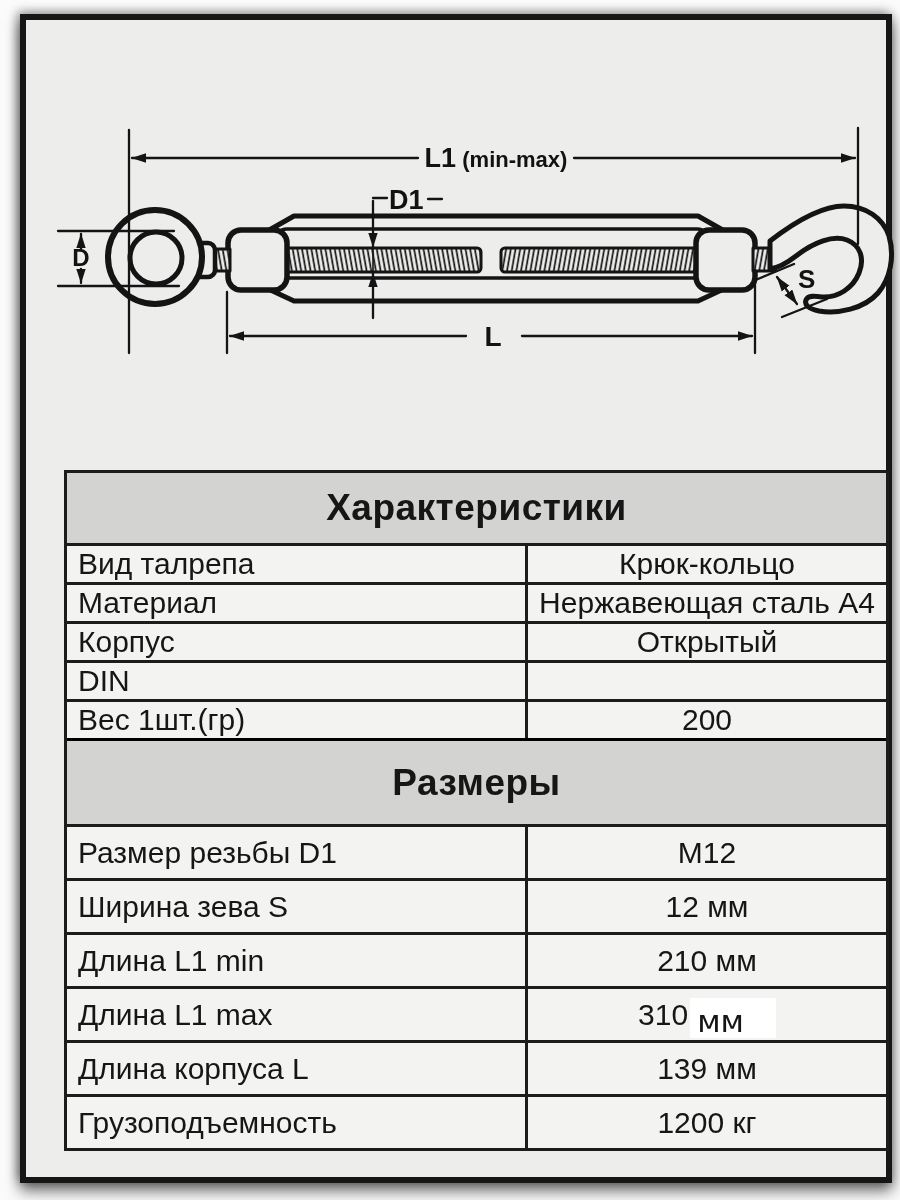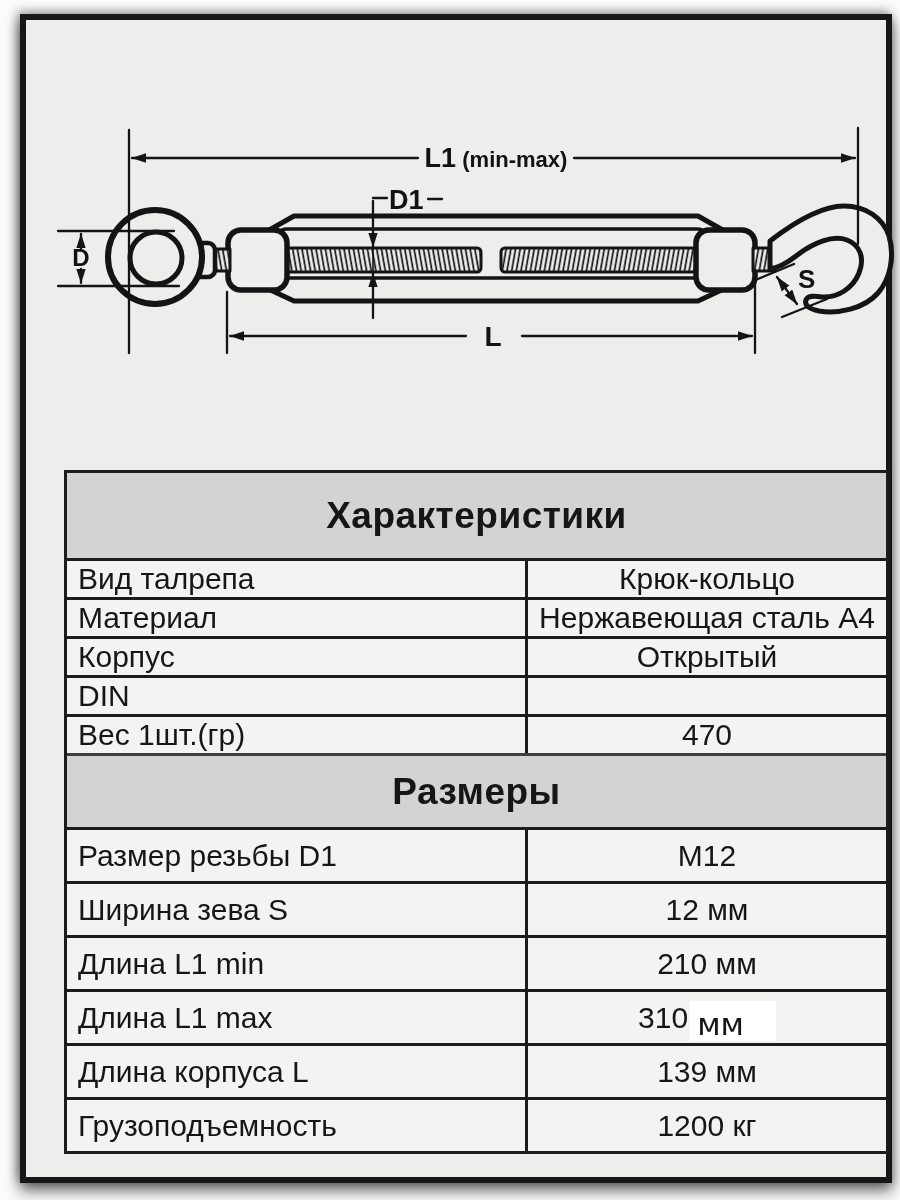--- a/index.html
+++ b/index.html
@@ -15,25 +15,25 @@
   }
   .diagram-svg{position:absolute;left:20px;top:20px;width:860px;height:425px;}
 
   
   .spec-table{
     position:absolute;left:38px;top:450px;width:825px;
     box-sizing:border-box;border:3px solid #1c1c1c;background:#f3f3f2;
     color:#161616;
   }
   .sec-header{
-    box-sizing:border-box;height:85px;background:#d3d3d2;
+    box-sizing:border-box;height:70px;background:#d3d3d2;
     display:flex;align-items:center;justify-content:center;
     font-size:37px;font-weight:bold;letter-spacing:.5px;
   }
-  .sec-header.sec2{height:74px;border-top:3px solid #404040;}
+  .sec-header.sec2{height:86px;border-top:3px solid #000000;}
   .trow{display:flex;box-sizing:border-box;border-top:3px solid #1c1c1c;}
   .trow.s1{height:39px;}
   .trow.s2{height:54px;}
   .cell{box-sizing:border-box;display:flex;align-items:center;font-size:30px;line-height:1;}
   .cell.label{flex:0 0 461px;border-right:3px solid #1c1c1c;padding-left:11px;}
   .cell.value{flex:1;justify-content:center;text-align:center;}
   .unit-patch{
     display:inline-block;background:#ffffff;
     font-family:"DejaVu Sans",sans-serif;font-size:31px;
     height:40px;line-height:46px;padding:0 32px 0 7px;margin-left:2px;
@@ -151,21 +151,21 @@
         </div>
         <div class="trow s1">
           <div class="cell label">Корпус</div>
           <div class="cell value">Открытый</div>
         </div>
         <div class="trow s1">
           <div class="cell label">DIN</div>
         </div>
         <div class="trow s1">
           <div class="cell label">Вес 1шт.(гр)</div>
-          <div class="cell value">470</div>
+          <div class="cell value">200</div>
         </div>
         <div class="sec-header sec2">Размеры</div>
         <div class="trow s2">
           <div class="cell label">Размер резьбы D1</div>
           <div class="cell value">М12</div>
         </div>
         <div class="trow s2">
           <div class="cell label">Ширина зева S</div>
           <div class="cell value">12 мм</div>
         </div>

